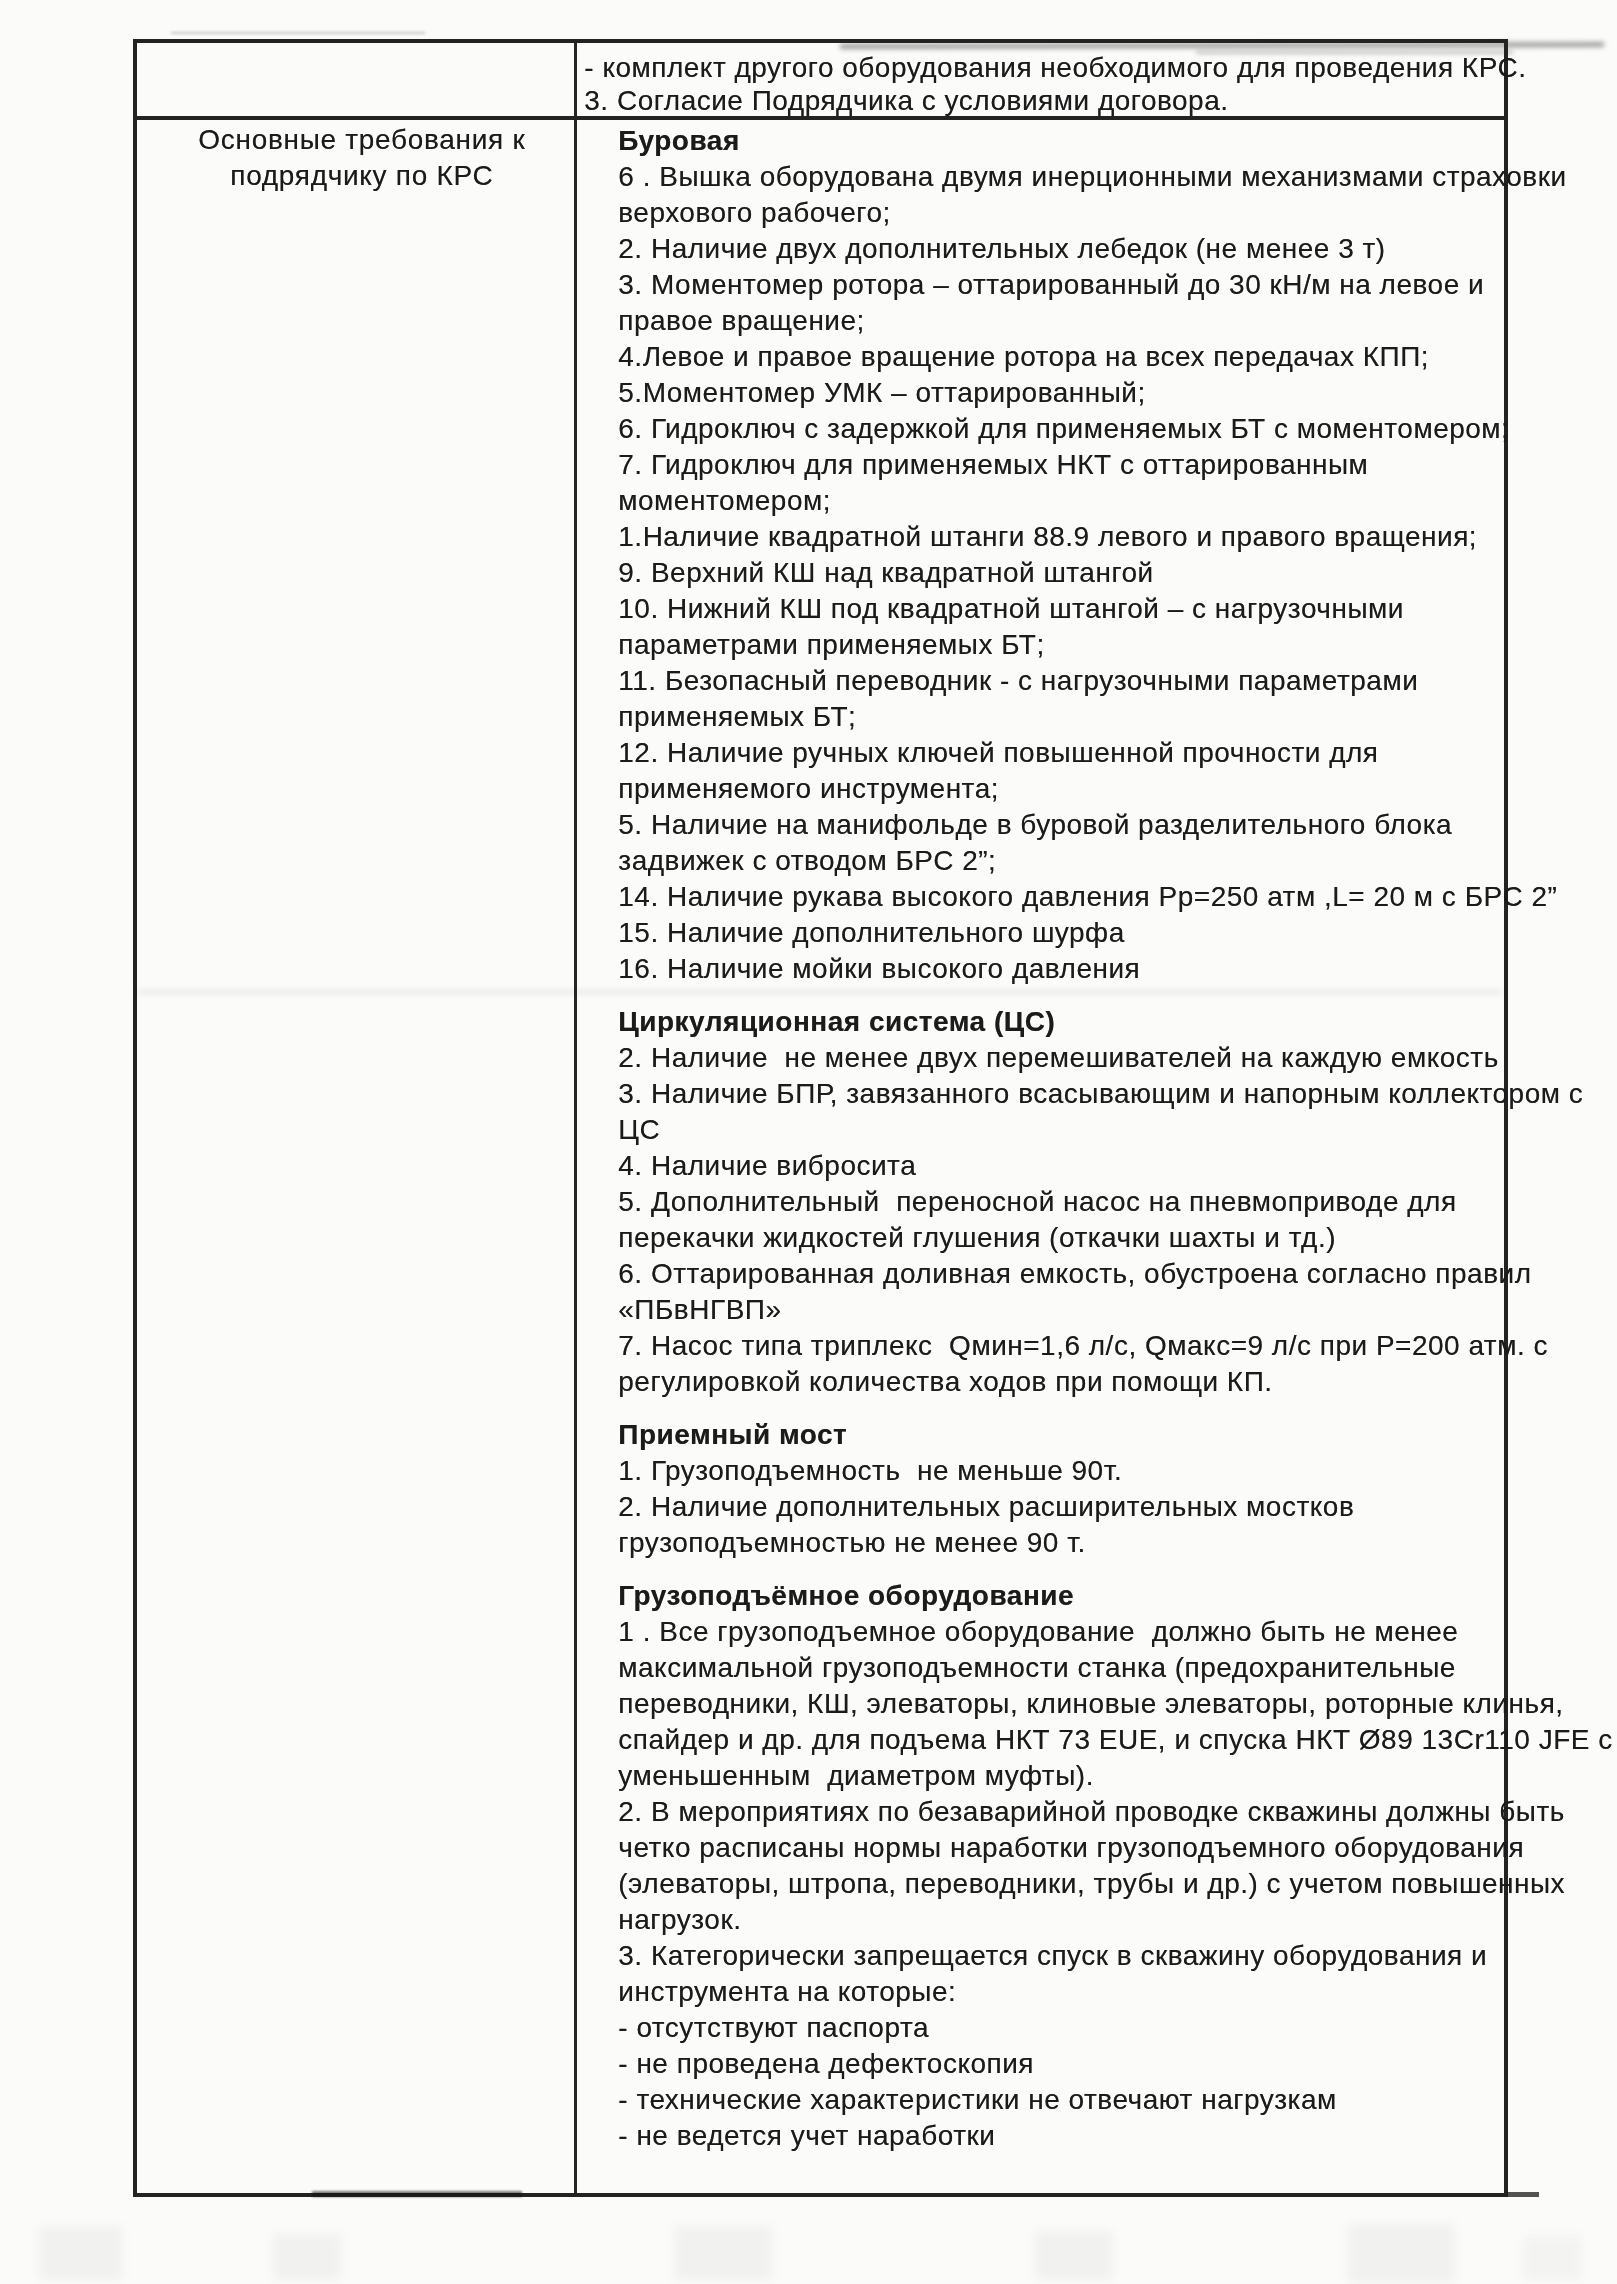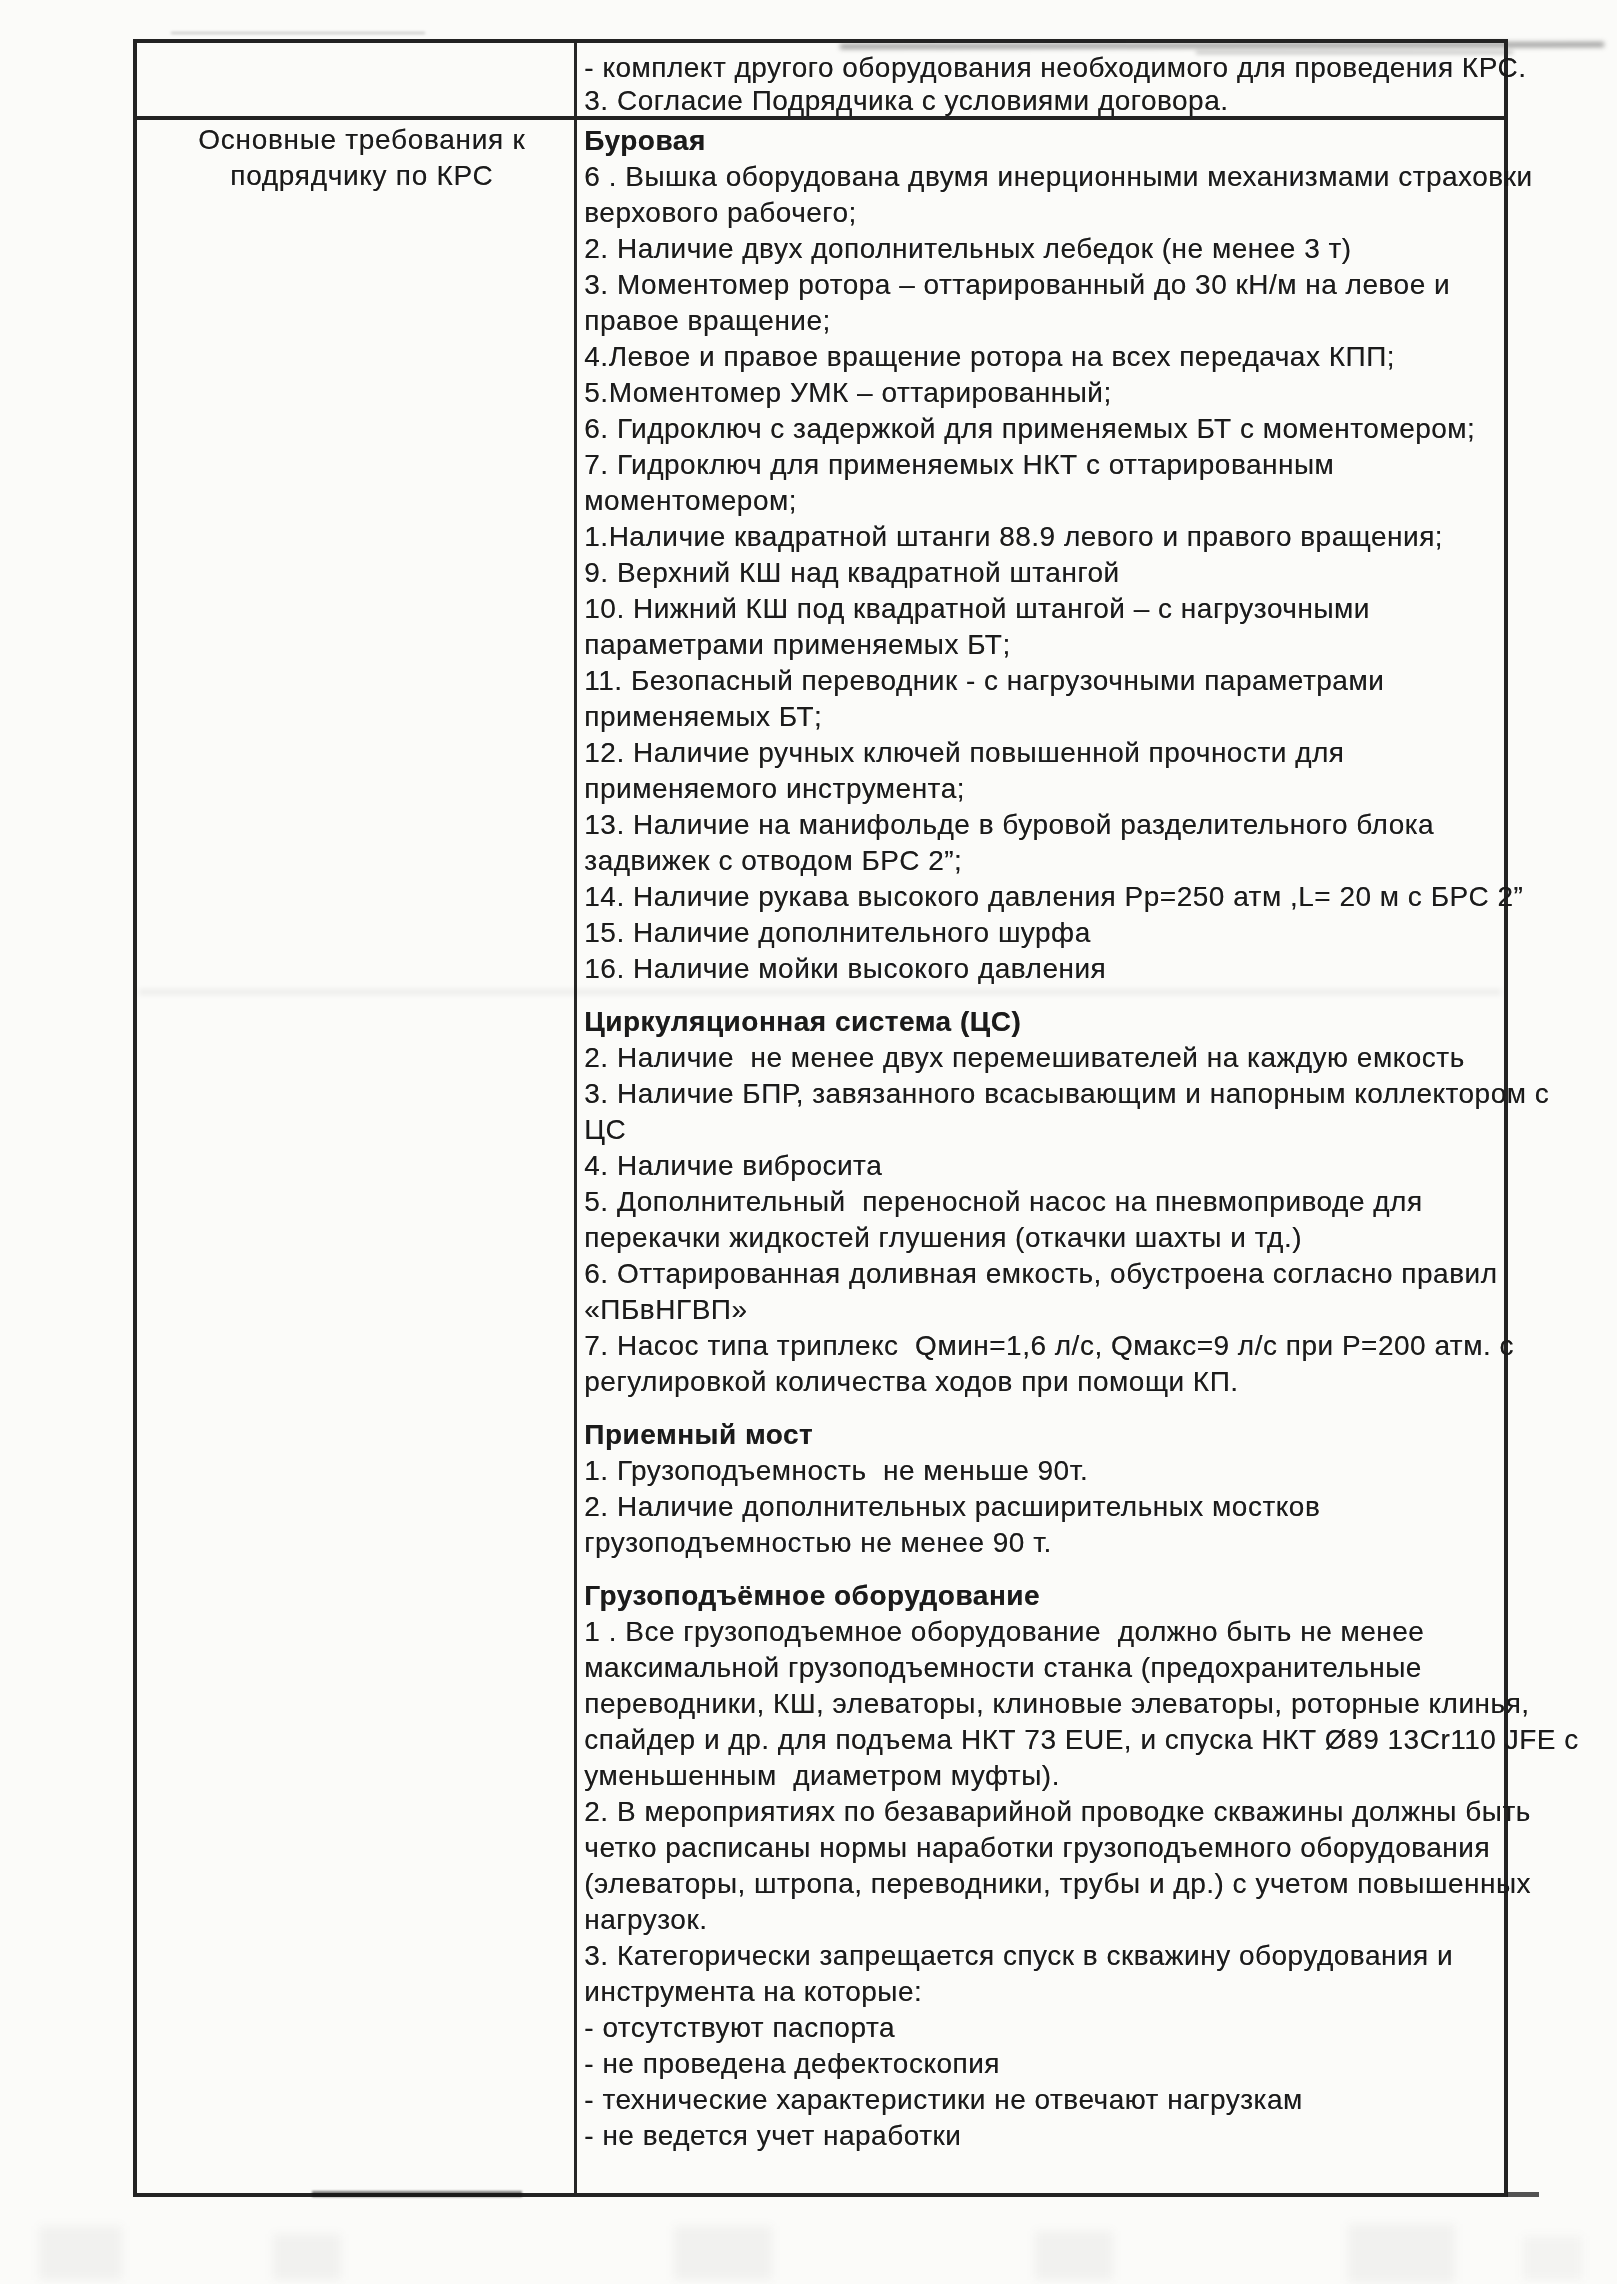--- a/index.html
+++ b/index.html
@@ -25,21 +25,21 @@
   .row-main{flex:1 1 auto;}
   .cell{box-sizing:border-box;}
   .cell-left{
     width:440px;flex:0 0 auto;
     border-right:3.9px solid #262626;
     text-align:center;
   }
   .cell-right{flex:1 1 auto;position:relative;}
   .row-top .cell-right{padding:7.8px 0 0 7.3px;}
   .row-main .cell-left{padding:2px 0 0 12.7px;}
-  .row-main .cell-right{padding:2.9px 0 0 7.3px;}
+  .row-main .cell-right{padding:2.9px 0 0 7.3px;margin-left:34px;}
   .ln{
     font-size:28px;line-height:36px;height:36px;
     letter-spacing:0.5px;
     white-space:pre;
     text-shadow:0 0 0.5px rgba(25,25,25,.6);
   }
   .ln-r1{line-height:33px;height:33px;}
   .ln-left{line-height:36px;height:36px;letter-spacing:0.7px;}
   .sec-title{font-weight:bold;}
   .section + .section{margin-top:17px;}
@@ -117,21 +117,21 @@
             </div>
             <div>
               <div class="ln">11. Безопасный переводник - с нагрузочными параметрами</div>
               <div class="ln">применяемых БТ;</div>
             </div>
             <div>
               <div class="ln">12. Наличие ручных ключей повышенной прочности для</div>
               <div class="ln">применяемого инструмента;</div>
             </div>
             <div>
-              <div class="ln">13. Наличие на манифольде в буровой разделительного блока</div>
+              <div class="ln">5. Наличие на манифольде в буровой разделительного блока</div>
               <div class="ln">задвижек с отводом БРС 2”;</div>
             </div>
             <div>
               <div class="ln">14. Наличие рукава высокого давления Рр=250 атм ,L= 20 м с БРС 2”</div>
             </div>
             <div>
               <div class="ln">15. Наличие дополнительного шурфа</div>
             </div>
             <div>
               <div class="ln">16. Наличие мойки высокого давления</div>

